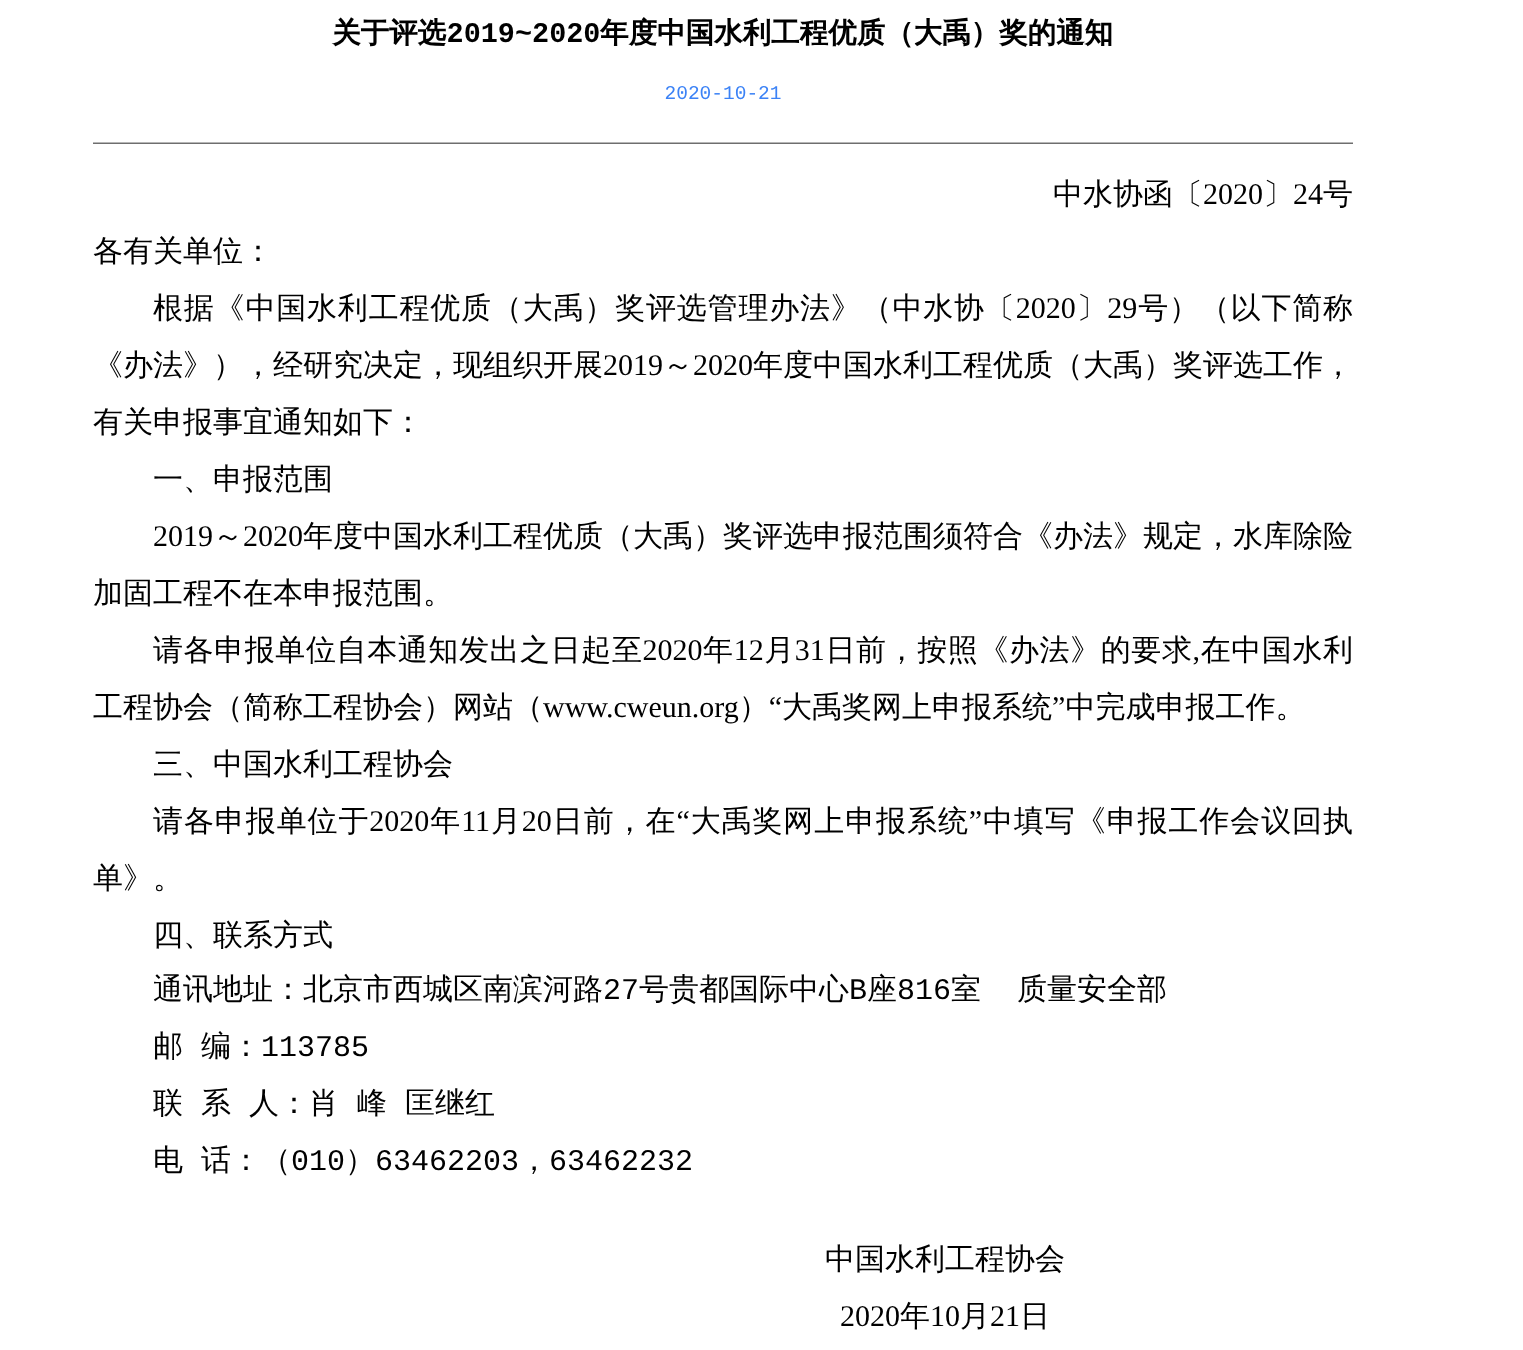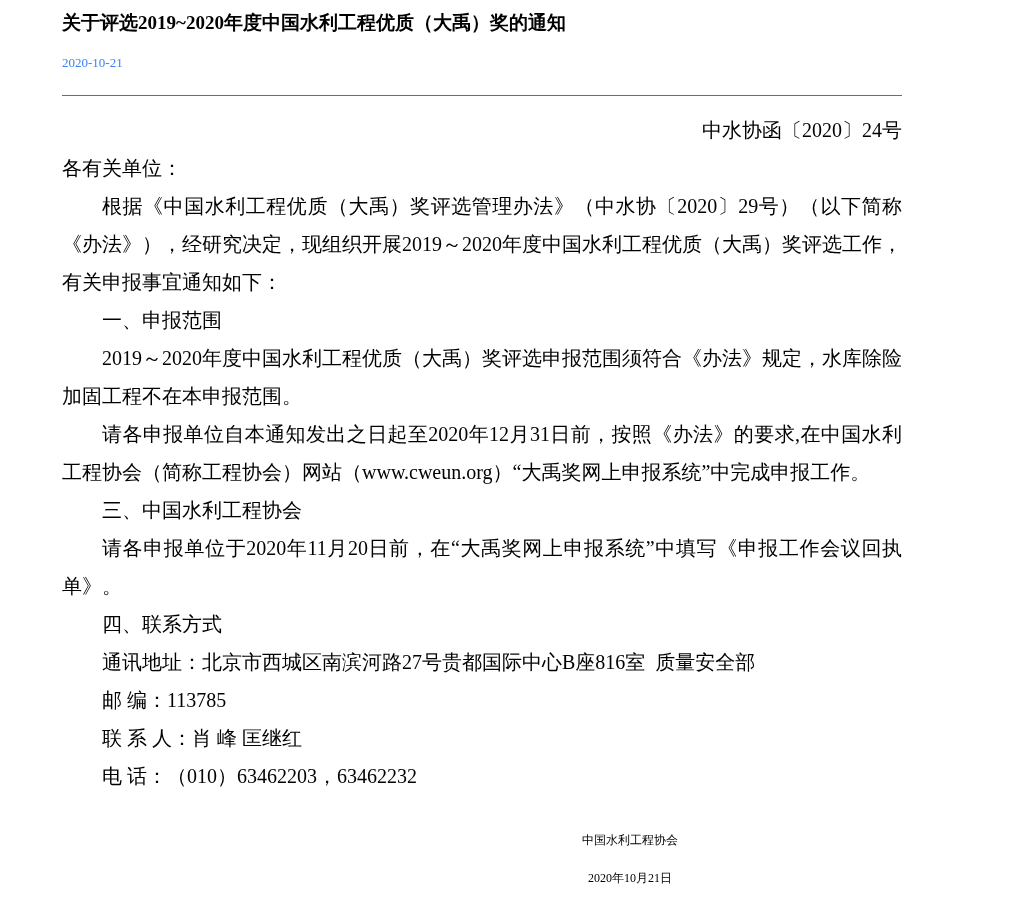--- a/index.html
+++ b/index.html
@@ -11,21 +11,22 @@
   body {
     width: 1015px;
     min-height: 900px;
     font-family: "Liberation Serif", "DejaVu Serif", serif;
   }
   .doc {
     width: 840px;
     margin-left: 62px;
   }
   .doc-header {
-    font-family: Liberation Serif, serif;
+    text-align: center;
+    font-family: Liberation Mono, monospace;
   }
   .doc-title {
     padding-top: 12px;
     font-size: 19px;
     font-weight: bold;
     line-height: 22px;
   }
   .doc-date {
     margin-top: 21px;
     font-size: 13px;
@@ -48,30 +49,31 @@
     margin: 0;
   }
   .doc-number {
     text-align: right;
   }
   p.indent {
     text-indent: 2em;
   }
   p.pre {
     white-space: pre-wrap;
+    font-family: Liberation Mono, monospace;
   }
   .signature {
     margin-top: 26px;
     padding-left: 296px;
     text-align: center;
   }
   .signature p {
     margin: 0;
     line-height: 38px;
-    font-size: 12px;
+    font-size: 20px;
   }
 </style>
 </head>
 <body>
 
 <div class="doc">
 
   <div class="doc-header">
     <div class="doc-title">关于评选2019~2020年度中国水利工程优质（大禹）奖的通知</div>
     <div class="doc-date">2020-10-21</div>

